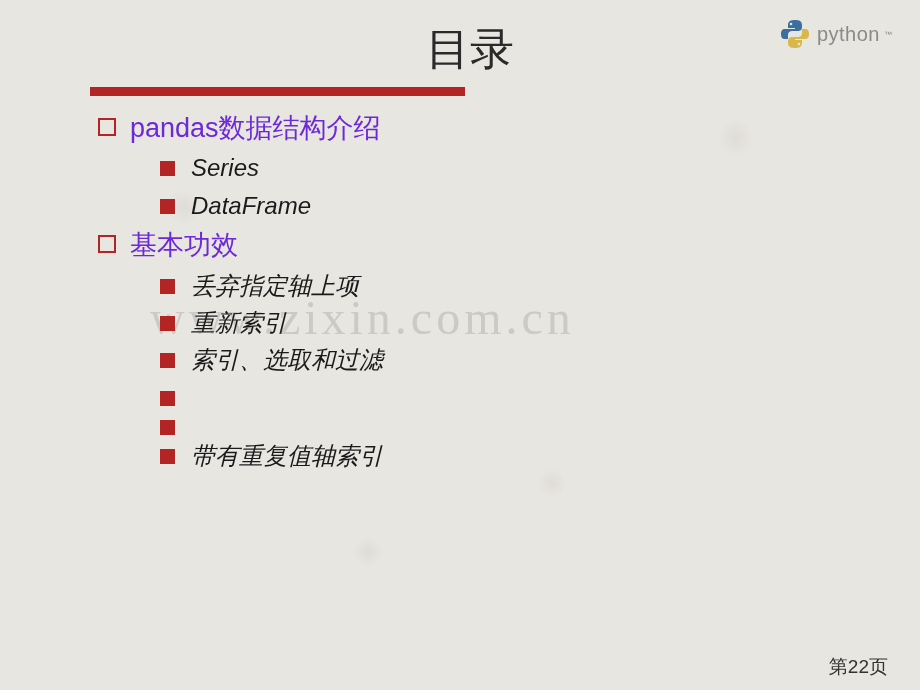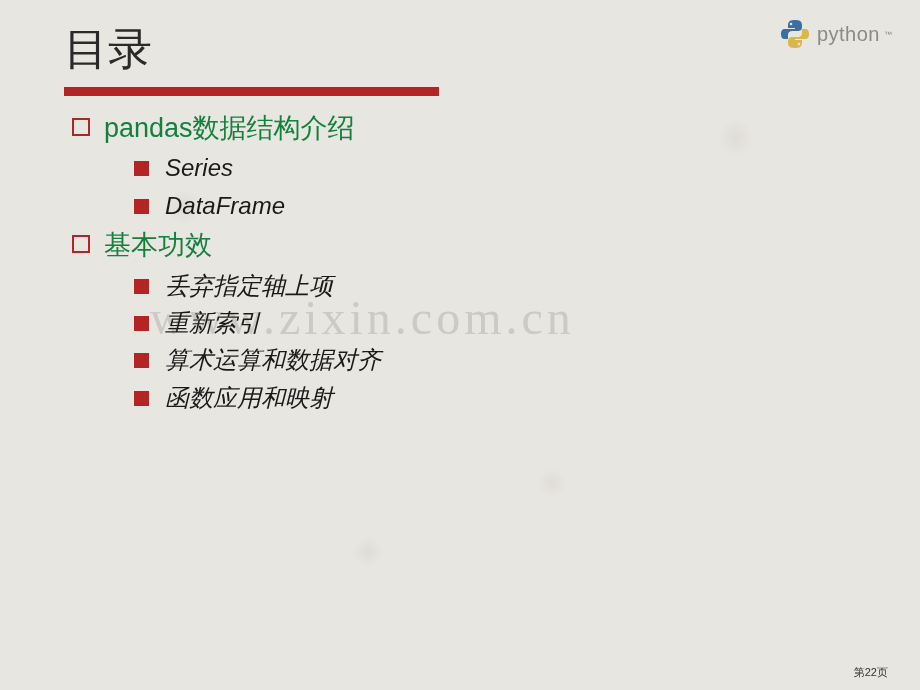--- a/index.html
+++ b/index.html
@@ -14,22 +14,23 @@
       background-image: 
         radial-gradient(circle at 20% 30%, rgba(200,198,190,0.3) 0%, transparent 2%),
         radial-gradient(circle at 60% 70%, rgba(200,198,190,0.3) 0%, transparent 2%),
         radial-gradient(circle at 80% 20%, rgba(200,198,190,0.3) 0%, transparent 2%),
         radial-gradient(circle at 40% 80%, rgba(200,198,190,0.3) 0%, transparent 2%);
       font-family: "Microsoft YaHei", "SimSun", sans-serif;
       position: relative;
       overflow: hidden;
     }
     .slide-content {
-      padding: 20px 70px 0 64px;
+      padding: 20px 70px 0 90px;
       position: relative;
+      text-align: center;
     }
     .title {
       font-size: 44px;
       color: #2a2a2a;
       font-weight: normal;
       margin-bottom: 8px;
       font-family: "SimSun", serif;
     }
     .title-underline {
       height: 9px;
@@ -49,21 +50,21 @@
       width: 18px;
       height: 18px;
       border: 2px solid #b32525;
       background: transparent;
       flex-shrink: 0;
       margin-top: 8px;
       margin-right: 14px;
     }
     .level1-text {
       font-size: 27px;
-      color: #15803d;
+      color: #6d28d9;
       line-height: 1.35;
     }
     .level2-container {
       padding-left: 62px;
     }
     .level2 {
       display: flex;
       align-items: flex-start;
       margin-bottom: 5px;
     }
@@ -110,21 +111,21 @@
       font-family: Liberation Serif, serif;
       letter-spacing: 4px;
       pointer-events: none;
       z-index: 0;
       text-align: right;
     }
     .page-number {
       position: absolute;
       bottom: 10px;
       right: 32px;
-      font-size: 11px;
+      font-size: 19px;
       color: #333;
     }
     .content-wrapper {
       position: relative;
       z-index: 1;
     }
   </style>
 </head>
 <body>
 
@@ -170,24 +171,30 @@
       <div class="level2">
         <div class="filled-square"></div>
         <div class="level2-text">丢弃指定轴上项</div>
       </div>
       <div class="level2">
         <div class="filled-square"></div>
         <div class="level2-text">重新索引</div>
       </div>
       <div class="level2">
         <div class="filled-square"></div>
-        <div class="level2-text">算术运算和数据对齐</div>
-      </div>
-      <div class="level2">
-        <div class="filled-square"></div>
-        <div class="level2-text">函数应用和映射</div>
+        <div class="level2-text">索引、选取和过滤</div>
+      </div>
+      <div class="level2">
+        <div class="filled-square"></div>
+      </div>
+      <div class="level2">
+        <div class="filled-square"></div>
+      </div>
+      <div class="level2">
+        <div class="filled-square"></div>
+        <div class="level2-text">带有重复值轴索引</div>
       </div>
     </div>
 
   </div>
 </div>
 
 <div class="page-number">第22页</div>
 
 </body></html>

